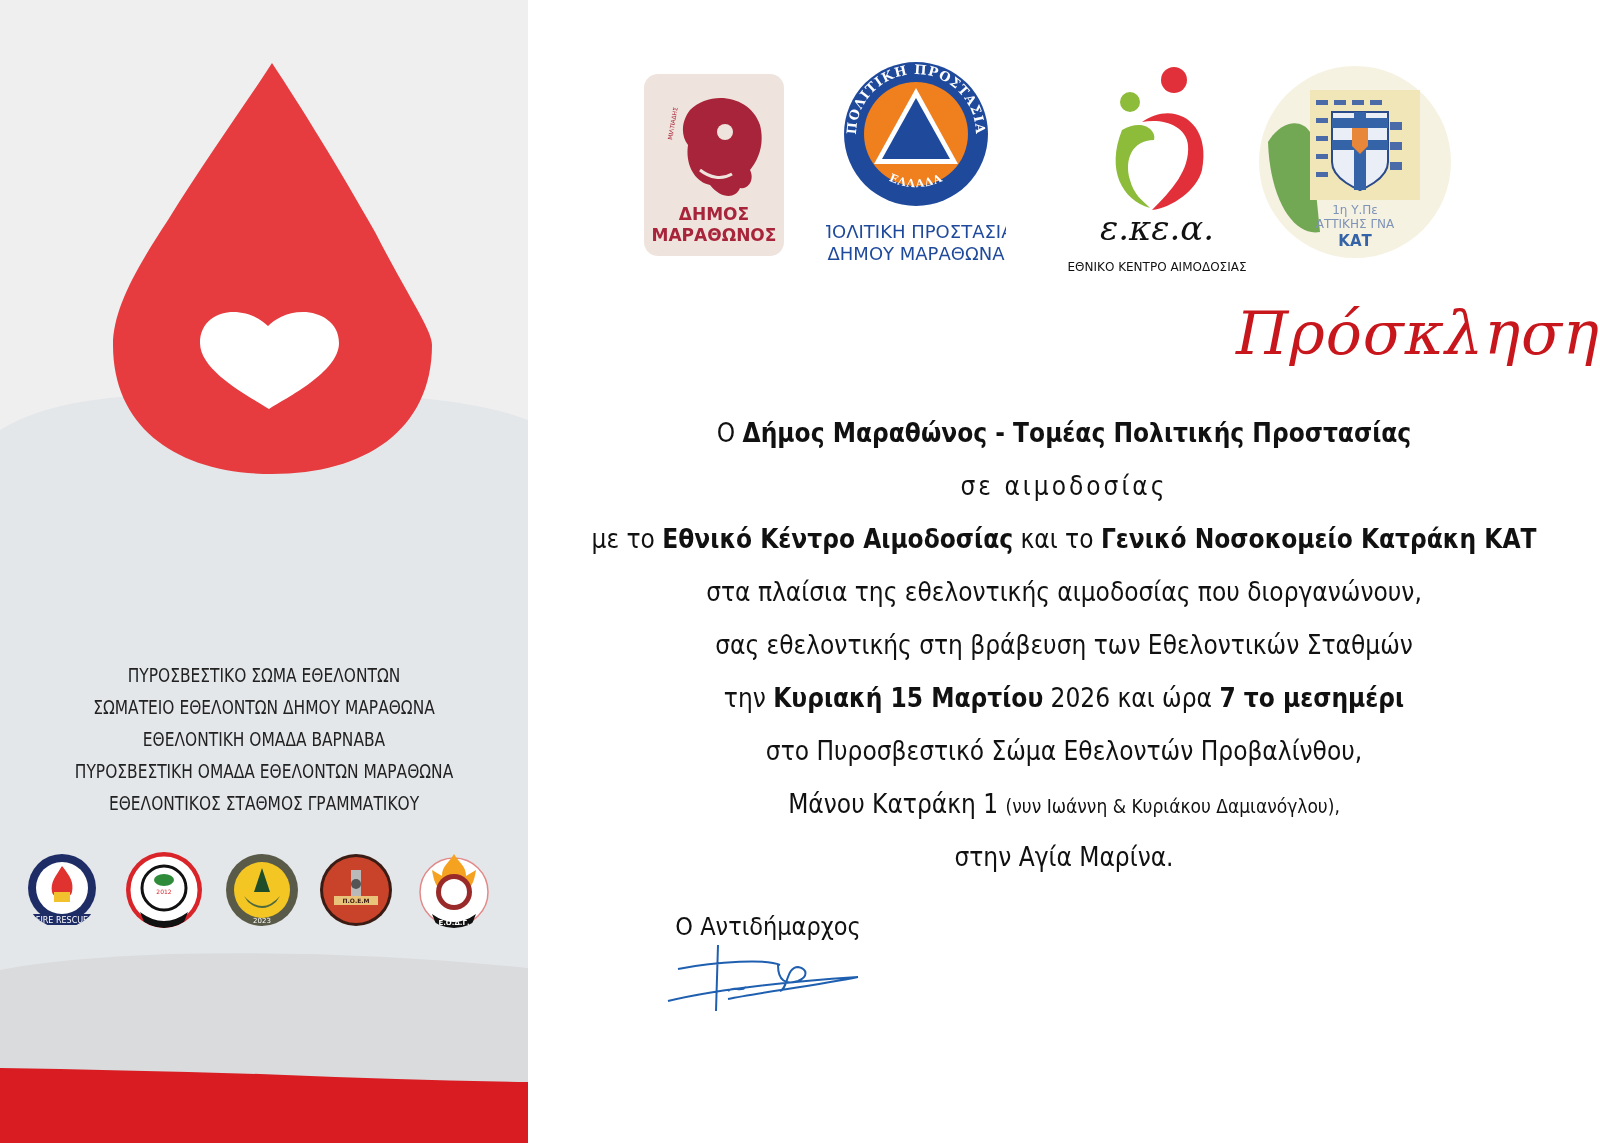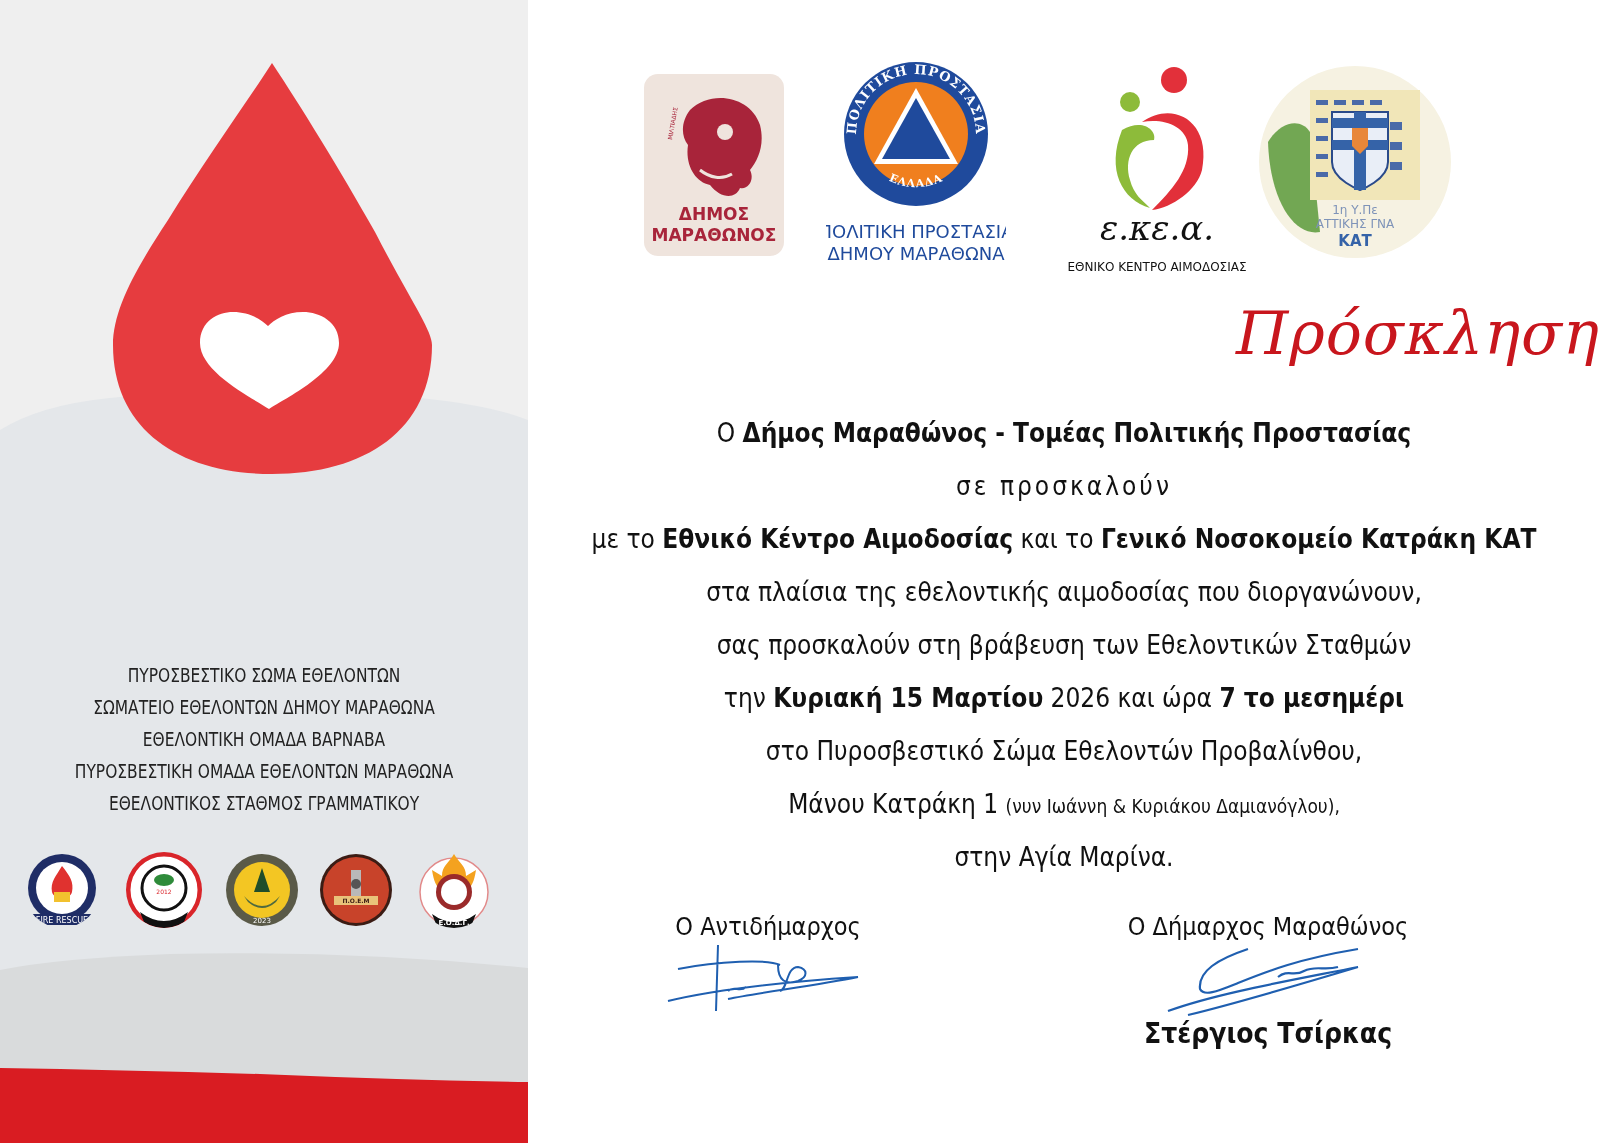--- a/index.html
+++ b/index.html
@@ -168,43 +168,36 @@
       <text x="105" y="184" text-anchor="middle" font-size="15" font-weight="bold" fill="#3563a8" font-family="DejaVu Sans, sans-serif">ΚΑΤ</text>
     </svg>
   </div>
 
   <div class="title">Πρόσκληση</div>
 
   <div class="body">
     <div class="line">
       <span>Ο </span><b>Δήμος Μαραθώνος - Τομέας Πολιτικής Προστασίας</b>
     </div>
-    <div class="line spaced">σε προσκαλούν</div>
+    <div class="line spaced">σε αιμοδοσίας</div>
     <div class="line">
       <span>με το </span><b>Εθνικό Κέντρο Αιμοδοσίας</b><span> και το </span><b>Γενικό Νοσοκομείο Κατράκη ΚΑΤ</b>
     </div>
     <div class="line">στα πλαίσια της εθελοντικής αιμοδοσίας που διοργανώνουν,</div>
-    <div class="line">σας προσκαλούν στη βράβευση των Εθελοντικών Σταθμών</div>
+    <div class="line">σας εθελοντικής στη βράβευση των Εθελοντικών Σταθμών</div>
     <div class="line">
       <span>την </span><b>Κυριακή 15 Μαρτίου</b><span> 2026 και ώρα </span><b>7 το μεσημέρι</b>
     </div>
     <div class="line">στο Πυροσβεστικό Σώμα Εθελοντών Προβαλίνθου,</div>
     <div class="line">
       <span>Μάνου Κατράκη 1 </span><span class="small">(νυν Ιωάννη &amp; Κυριάκου Δαμιανόγλου),</span>
     </div>
     <div class="line">στην Αγία Μαρίνα.</div>
   </div>
 
   <div class="sig" style="left:80px; width:320px;">
     <div class="role">Ο Αντιδήμαρχος</div>
     <svg width="220" height="76" viewBox="0 0 220 76">
       <path d="M60 4 L58 70 M20 28 C60 20 110 18 122 24 M120 24 C120 40 128 44 140 40 C150 36 150 28 140 26 C128 26 130 48 122 50 M10 60 C60 48 140 40 200 36 M200 36 C160 44 100 52 70 58 M70 50 C76 44 82 52 88 46" stroke="#1f5fb0" stroke-width="2" fill="none"></path>
     </svg>
   </div>
 
-  <div class="sig" style="left:560px; width:360px;">
-    <div class="role">Ο Δήμαρχος Μαραθώνος</div>
-    <svg width="240" height="76" viewBox="0 0 240 76">
-      <path d="M100 8 C70 18 50 30 52 48 C56 56 70 50 90 42 C120 30 150 18 210 8 M130 36 C140 28 146 36 156 30 C168 24 176 30 190 26 M20 70 C70 52 140 40 210 26 M210 26 C150 44 90 62 40 74" stroke="#1f5fb0" stroke-width="2.2" fill="none"></path>
-    </svg>
-    <div class="name">Στέργιος Τσίρκας</div>
-  </div>
 </div>
 
 </body></html>

